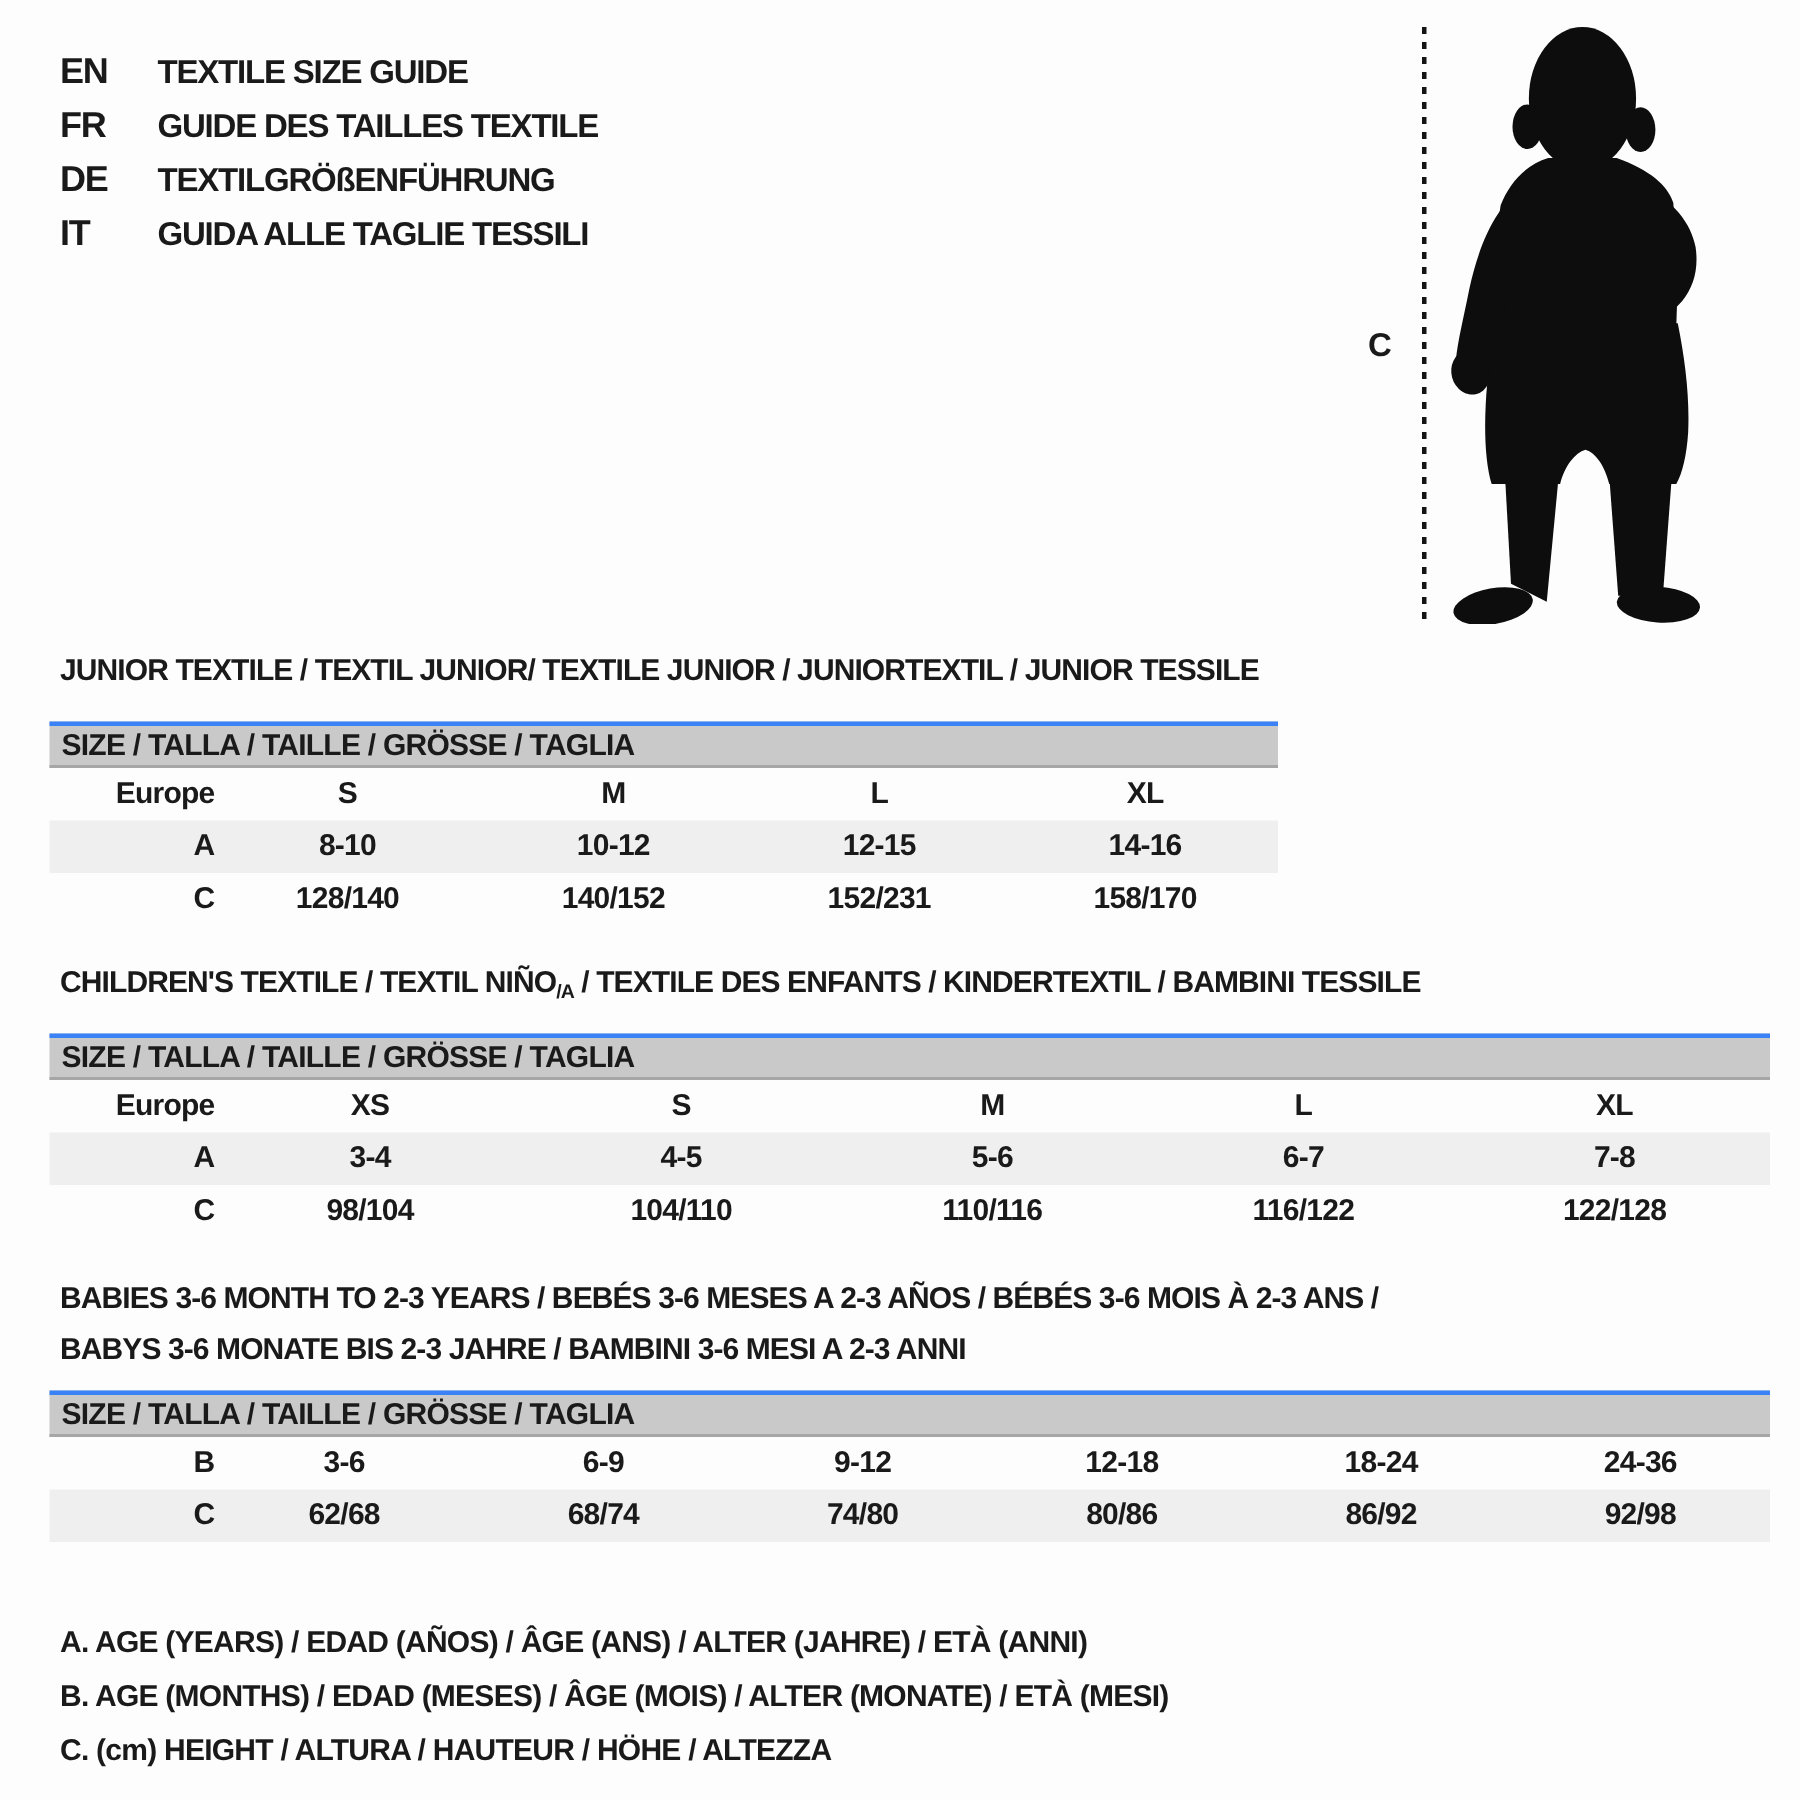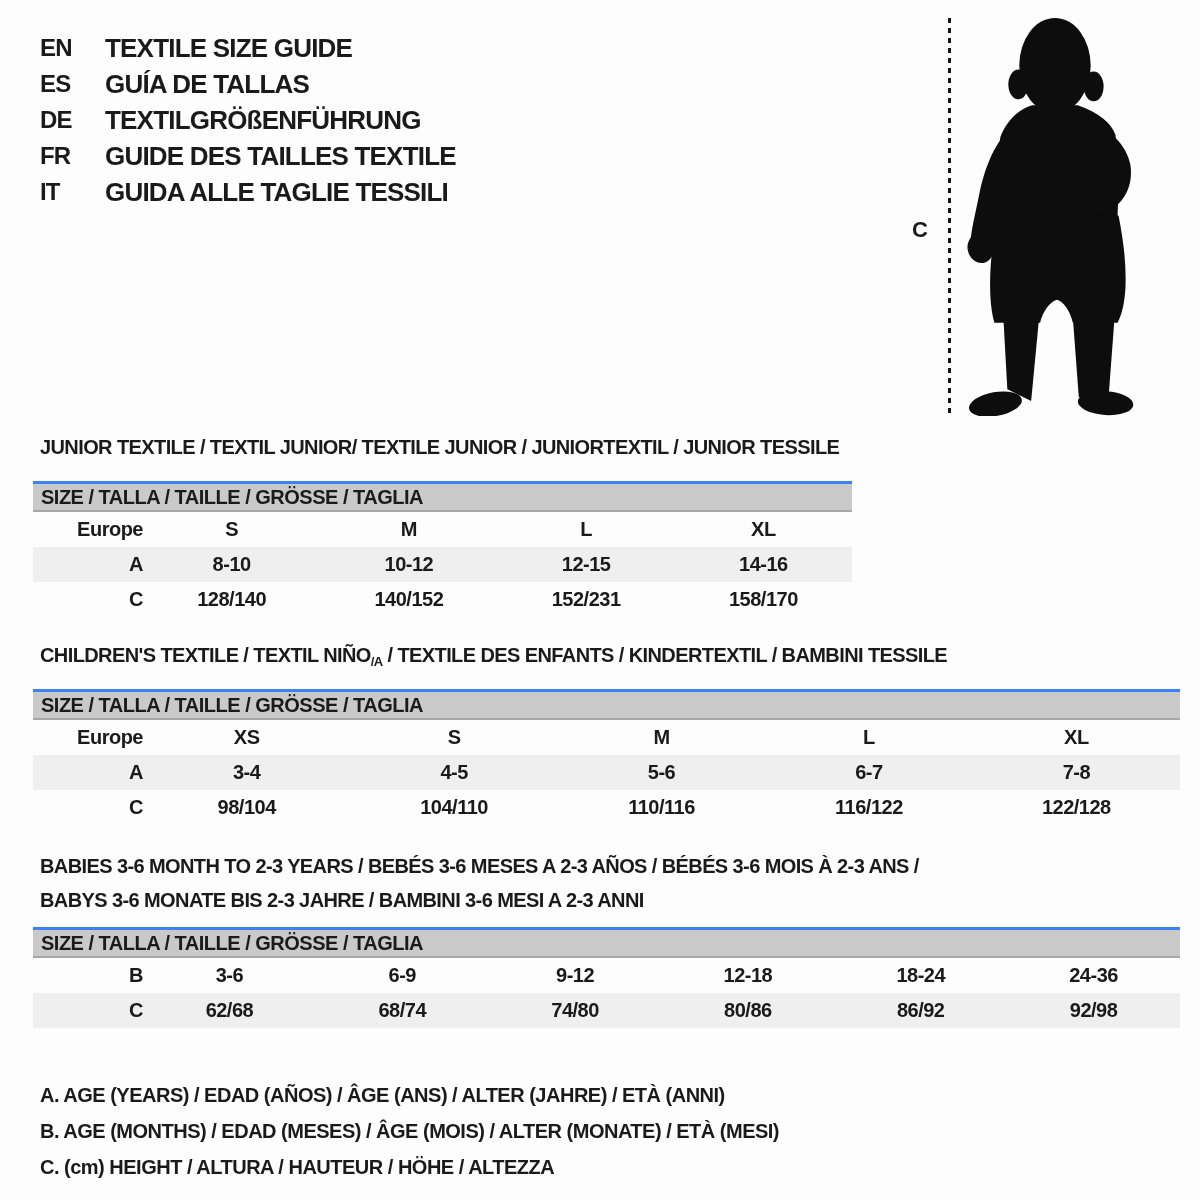--- a/index.html
+++ b/index.html
@@ -18,21 +18,21 @@
     position:relative;
     overflow:hidden;
     -webkit-font-smoothing:antialiased;
   }
   .abs{position:absolute;}
 
   
   .langs{left:40px;top:30px;}
   .lang-row{display:flex;height:36px;align-items:center;}
   .lang-code{width:65px;font-size:24px;font-weight:700;letter-spacing:-0.8px;}
-  .lang-label{font-size:26px;font-weight:700;letter-spacing:-0.8px;}
+  .lang-label{font-size:22px;font-weight:700;letter-spacing:-0.8px;}
 
   
   .dash-line{
     left:948px;top:18px;width:3px;height:400px;
     background:repeating-linear-gradient(to bottom,#141414 0 5px,transparent 5px 10px);
   }
   .c-label{left:912px;top:217px;font-size:22px;font-weight:700;}
   .baby{left:962px;top:14px;width:180px;height:402px;}
 
   
@@ -66,30 +66,26 @@
 </style>
 </head>
 <body>
 
 <div class="abs langs">
   <div class="lang-row">
     <span class="lang-code">EN</span>
     <span class="lang-label">TEXTILE SIZE GUIDE</span>
   </div>
   <div class="lang-row">
-    <span class="lang-code">ES</span>
-    <span class="lang-label">GUÍA DE TALLAS</span>
+    <span class="lang-code">FR</span>
+    <span class="lang-label">GUIDE DES TAILLES TEXTILE</span>
   </div>
   <div class="lang-row">
     <span class="lang-code">DE</span>
     <span class="lang-label">TEXTILGRÖßENFÜHRUNG</span>
-  </div>
-  <div class="lang-row">
-    <span class="lang-code">FR</span>
-    <span class="lang-label">GUIDE DES TAILLES TEXTILE</span>
   </div>
   <div class="lang-row">
     <span class="lang-code">IT</span>
     <span class="lang-label">GUIDA ALLE TAGLIE TESSILI</span>
   </div>
 </div>
 
 <div class="abs dash-line"></div>
 <div class="abs c-label">C</div>
 <svg class="abs baby" viewBox="0 0 180 405" aria-hidden="true">

